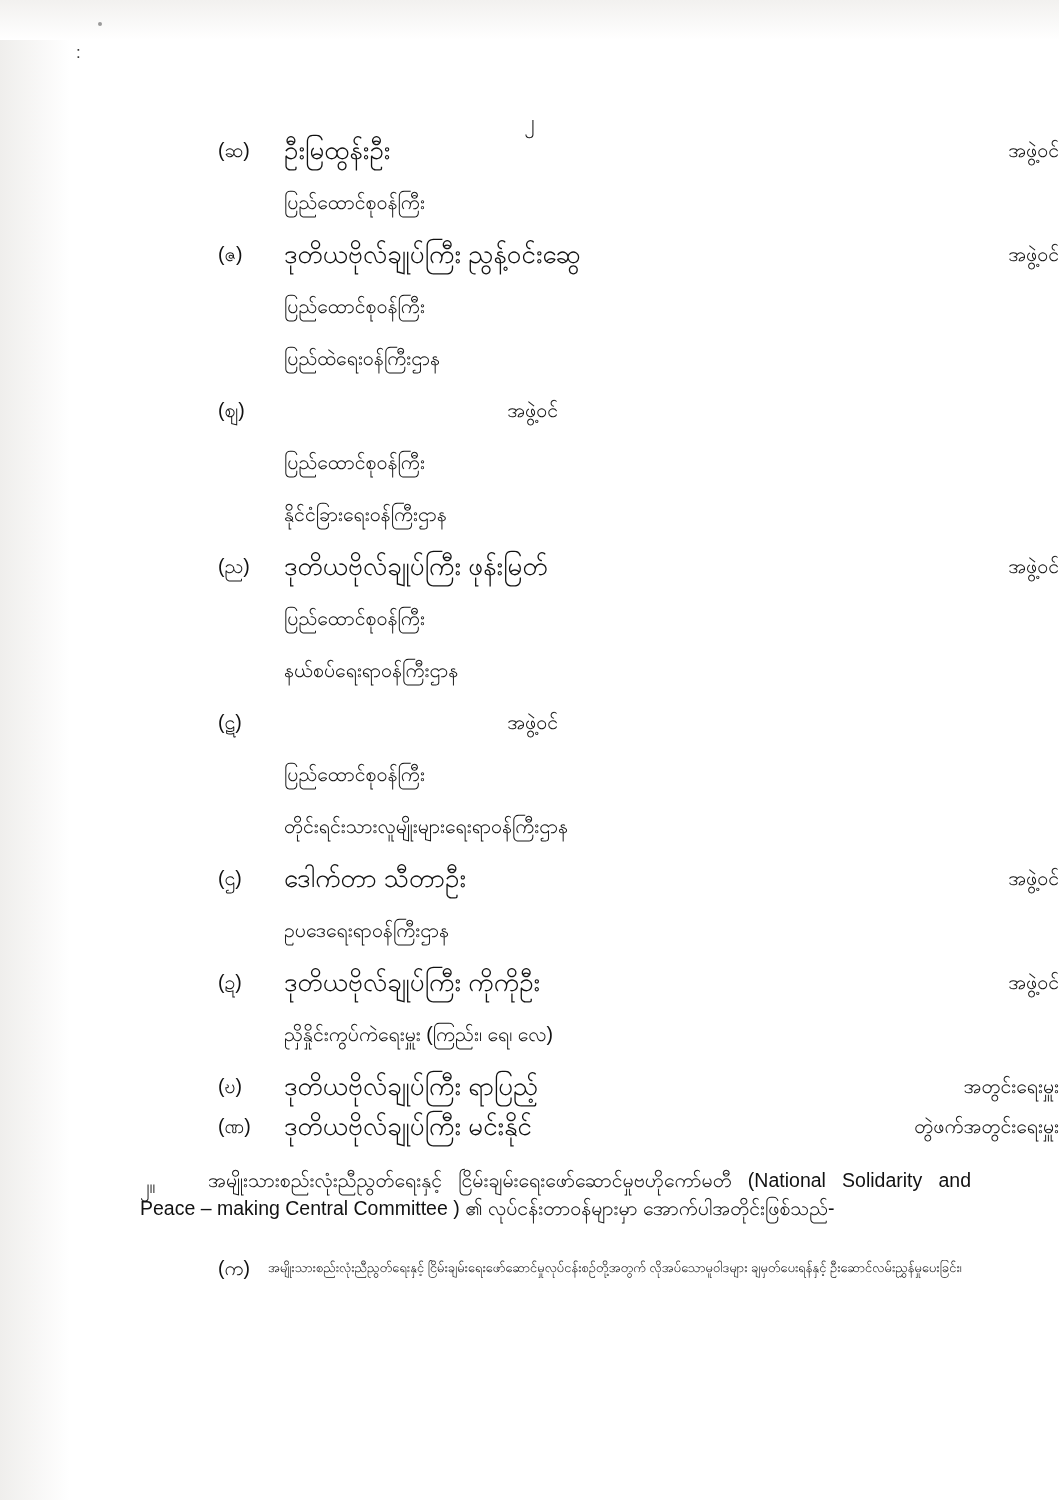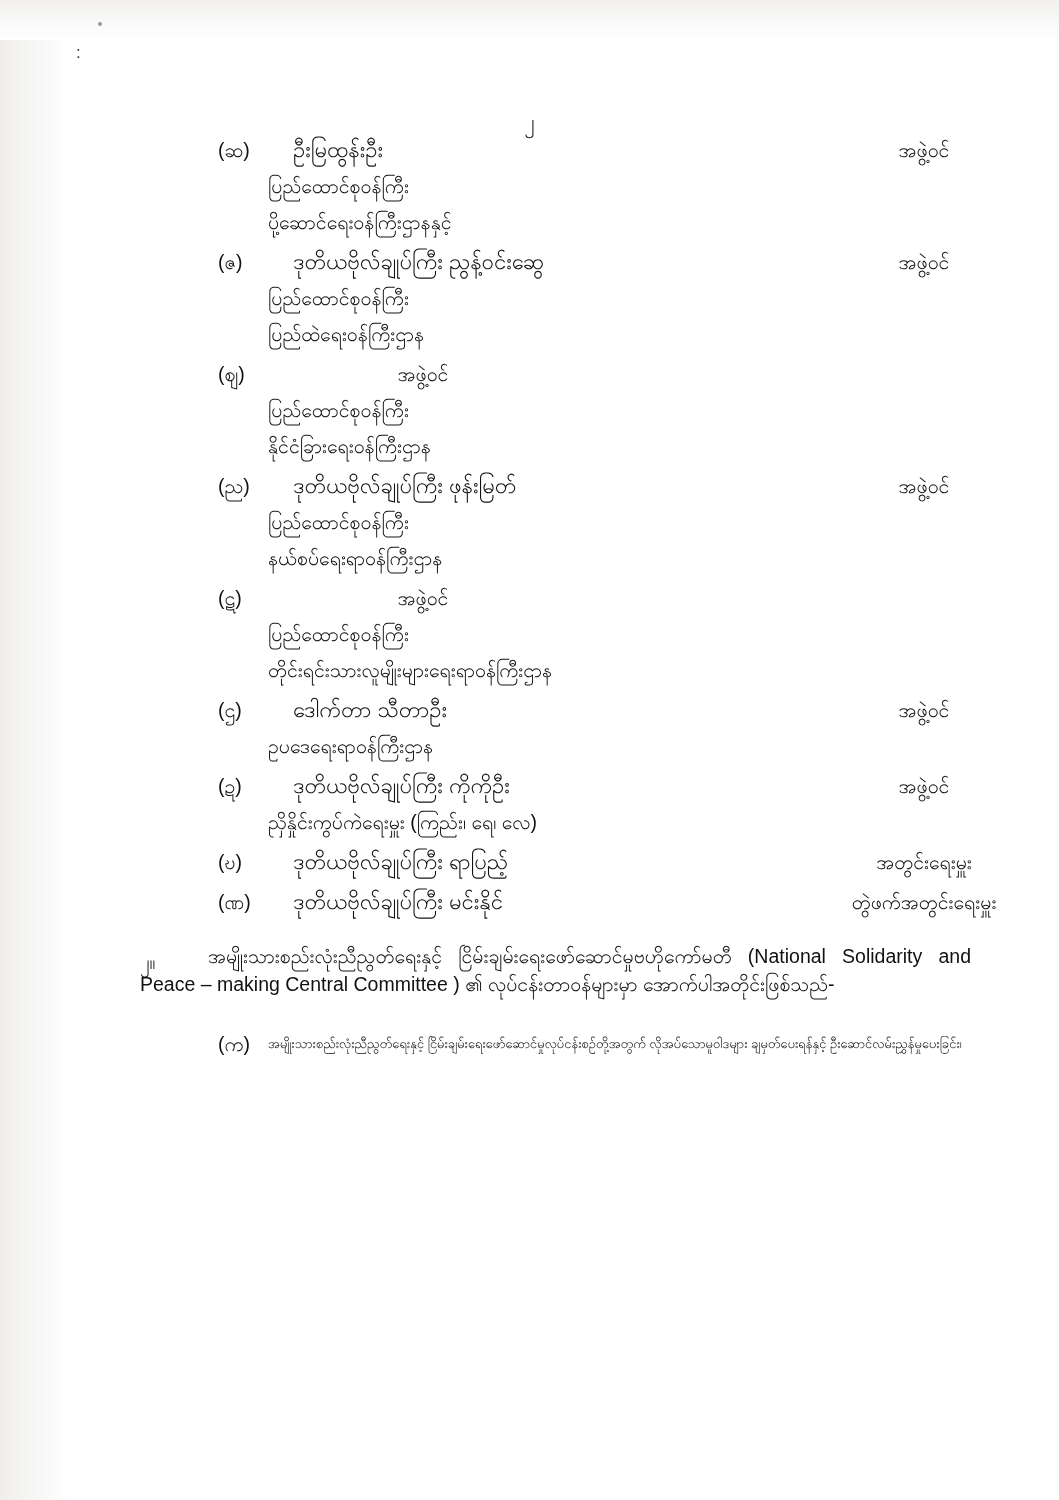--- a/index.html
+++ b/index.html
@@ -83,36 +83,35 @@
     width: 62px;
     text-align: left;
     padding-left: 218px;
     box-sizing: content-box;
     font-size: 19.5px;
     line-height: 36px;
     white-space: nowrap;
   }
   .m-name {
     flex: 1 1 auto;
-    font-size: 22px;
+    font-size: 26px;
     line-height: 36px;
     padding-left: 4px;
-    margin-left: 9px;
   }
   .m-role {
     flex: 0 0 auto;
     width: 270px;
     font-size: 19.5px;
     line-height: 36px;
-    text-align: center;
+    text-align: right;
     padding-left: 8px;
     white-space: nowrap;
   }
   .m-sub {
-    margin: 0;
+    margin: 16px;
     padding-left: 268px;
     font-size: 19.5px;
     line-height: 36px;
   }
 
   
   .para-block {
     margin-top: 22px;
     padding: 0 88px 0 140px;
     position: relative;
@@ -169,21 +168,20 @@
 
     <ul class="member-list">
 
       <li class="member-row">
         <div class="member-main">
           <span class="m-num">(ဆ)</span>
           <span class="m-name">ဦးမြထွန်းဦး</span>
           <span class="m-role">အဖွဲ့ဝင်</span>
         </div>
         <div class="m-sub">ပြည်ထောင်စုဝန်ကြီး</div>
-        <div class="m-sub">ပို့ဆောင်ရေးဝန်ကြီးဌာနနှင့်</div>
       </li>
 
       <li class="member-row">
         <div class="member-main">
           <span class="m-num">(ဇ)</span>
           <span class="m-name">ဒုတိယဗိုလ်ချုပ်ကြီး ညွန့်ဝင်းဆွေ</span>
           <span class="m-role">အဖွဲ့ဝင်</span>
         </div>
         <div class="m-sub">ပြည်ထောင်စုဝန်ကြီး</div>
         <div class="m-sub">ပြည်ထဲရေးဝန်ကြီးဌာန</div>

